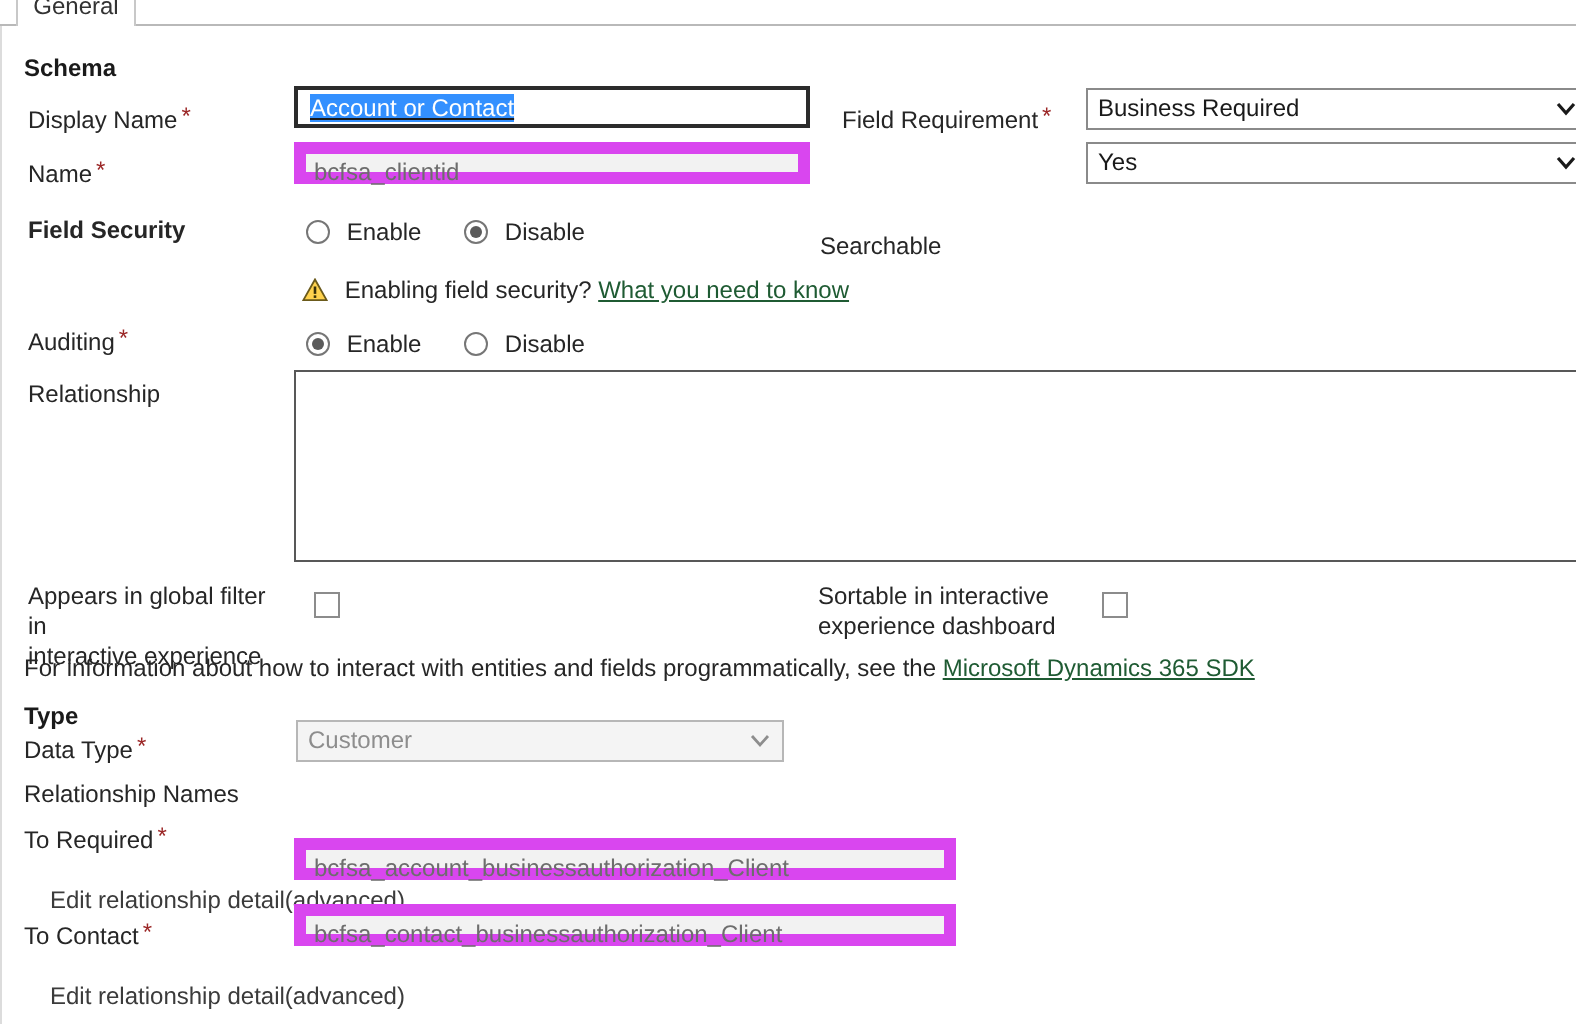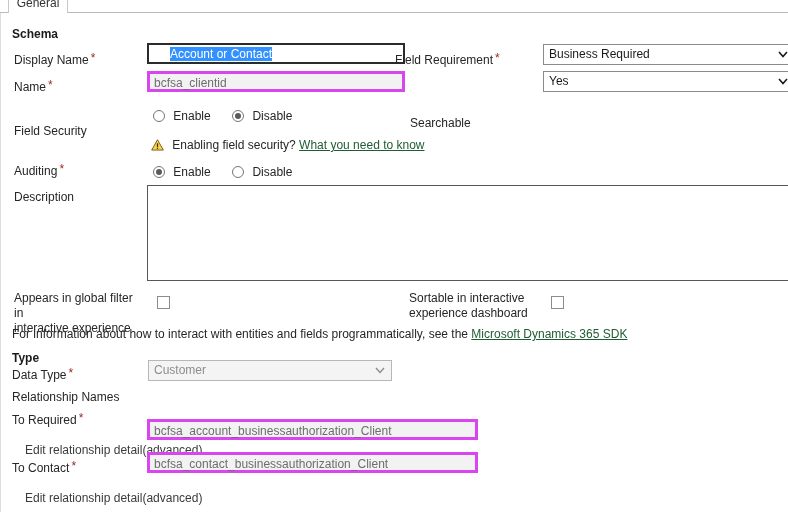--- a/index.html
+++ b/index.html
@@ -85,25 +85,26 @@
     border: 1px solid #7a7a7a;
     font-family: "Liberation Sans", sans-serif;
     font-size: 12px;
     color: #1a1a1a;
     padding: 0 4px;
     line-height: 19px;
     outline: none;
   }
   .inp.focused {
     border: 2px solid #2b2b2b;
-    padding: 0 21px;
+    padding: 0 6px;
+    text-decoration: underline;
   }
   .inp.disabled {
     background: #f2f2f2;
-    border: 3px solid #d946ef;
+    border: 6px solid #d946ef;
     color: #6d6d6d;
   }
   .sel-text {
     background: #3390ff;
     color: #ffffff;
   }
 
   
   .ddl {
     position: absolute;
@@ -222,21 +223,21 @@
 
     <div class="sec-head" style="left:11px; top:14px;">Schema</div>
 
     <div class="lbl" style="left:13px; top:40px;">
       <span>Display Name</span><span class="req">*</span>
     </div>
     <div class="inp focused" style="left:146px; top:30px; width:258px;">
       <span class="sel-text">Account or Contact</span>
     </div>
 
-    <div class="lbl" style="left:394px; top:40px;text-align:right;">
+    <div class="lbl" style="left:420px; top:40px;text-align:right;">
       <span>Field Requirement</span><span class="req">*</span>
     </div>
     <div class="ddl" style="left:542px; top:31px; width:252px;">
       <span>Business Required</span>
       <svg class="chev" viewBox="0 0 12 12">
         <path d="M2 4 L6 8.5 L10 4" stroke="#1a1a1a" stroke-width="1.6" fill="none"></path>
       </svg>
     </div>
 
     <div class="lbl" style="left:13px; top:67px;">
@@ -249,21 +250,21 @@
     <div class="lbl" style="left:409px; top:67px;margin-top:36px;">
       <span>Searchable</span>
     </div>
     <div class="ddl" style="left:542px; top:58px; width:252px;">
       <span>Yes</span>
       <svg class="chev" viewBox="0 0 12 12">
         <path d="M2 4 L6 8.5 L10 4" stroke="#1a1a1a" stroke-width="1.6" fill="none"></path>
       </svg>
     </div>
 
-    <div class="lbl" style="left:13px; top:111px;">
+    <div class="lbl" style="left:13px; top:95px;font-weight:bold;">
       <span>Field Security</span>
     </div>
     <div class="radio-grp" style="left:152px; top:95px;">
       <span class="radio-item">
         <span class="radio"></span>
         <span class="radio-lbl">Enable</span>
       </span>
       <span class="radio-item">
         <span class="radio on"></span>
         <span class="radio-lbl">Disable</span>
@@ -288,21 +289,21 @@
         <span class="radio on"></span>
         <span class="radio-lbl">Enable</span>
       </span>
       <span class="radio-item">
         <span class="radio"></span>
         <span class="radio-lbl">Disable</span>
       </span>
     </div>
 
     <div class="lbl" style="left:13px; top:177px;">
-      <span>Description</span>
+      <span>Relationship</span>
     </div>
     <textarea class="ta" style="left: 146px; top: 172px; width: 660px; height: 96px;" placeholder=""></textarea>
 
     <div class="lbl" style="left:13px; top:278px; width:130px;">
       <span>Appears in global filter in</span><br>
       <span>interactive experience</span>
     </div>
     <div class="cb" style="left:156px; top:283px;"></div>
 
     <div class="lbl" style="left:408px; top:278px; width:130px;">

